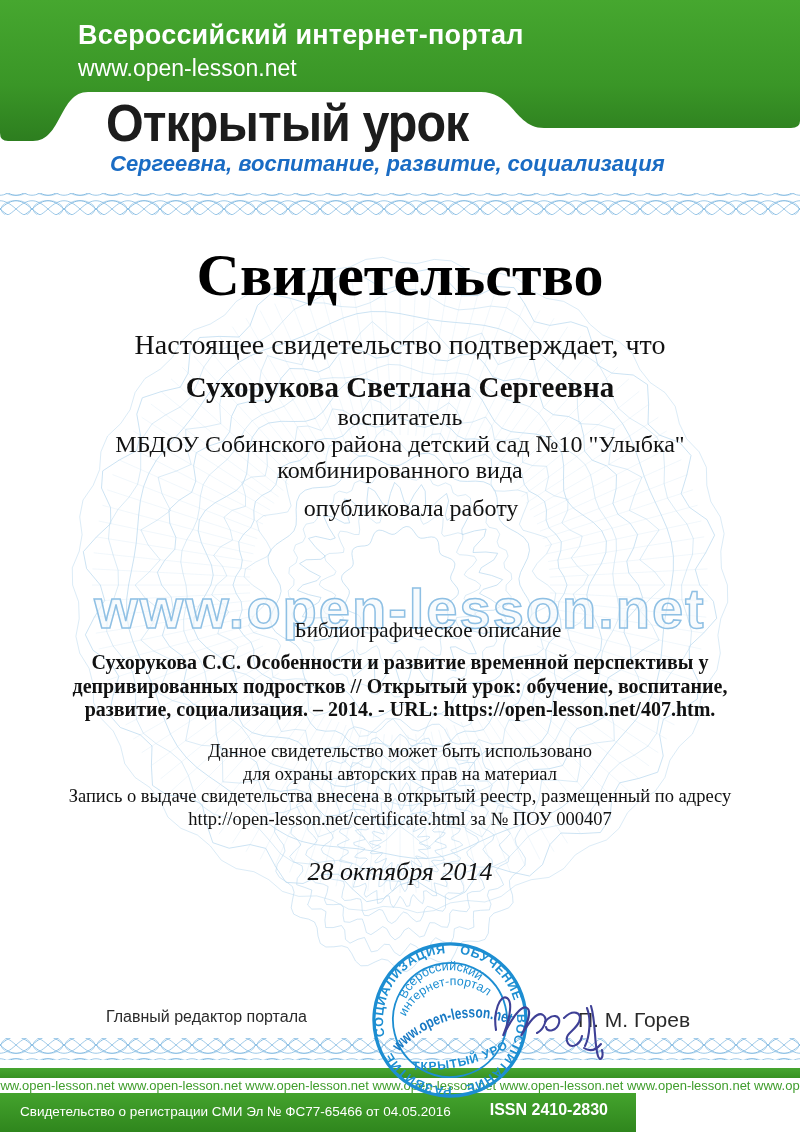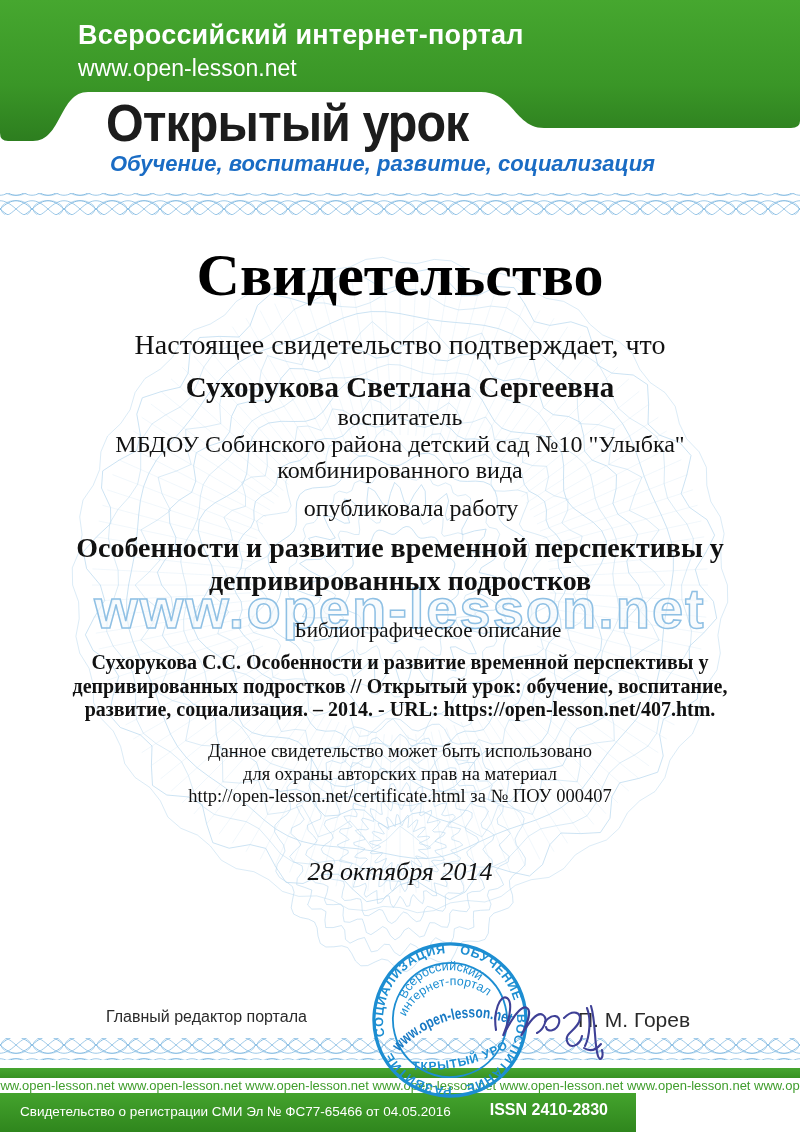--- a/index.html
+++ b/index.html
@@ -231,50 +231,47 @@
         <stop offset="0.6" stop-color="#3a9627"></stop>
         <stop offset="1" stop-color="#2d7e1f"></stop>
       </linearGradient>
     </defs>
     <path d="M0,0 H800 V121 Q800,128 791,128 H544 C515,128 513,92 481,92 H88 C59,92 62,141 33,141 H8 Q0,141 0,133 Z" fill="url(#hgrad)"></path>
   </svg>
 
   <div class="abs hdr-text hdr-portal" style="z-index:2;">Всероссийский интернет-портал</div>
   <div class="abs hdr-text hdr-url" style="z-index:2;">www.open-lesson.net</div>
   <div class="abs tab-title" style="z-index:2;">Открытый урок</div>
-  <div class="abs tab-subtitle" style="z-index:2;">Обучение, воспитание, развитие, социализация</div>
+  <div class="abs tab-subtitle" style="z-index:2;">Сергеевна, воспитание, развитие, социализация</div>
 
   <div class="abs centered cert-title">Свидетельство</div>
   <div class="abs centered confirm-line">Настоящее свидетельство подтверждает, что</div>
   <div class="abs centered person-name">Сухорукова Светлана Сергеевна</div>
 
   <div class="abs centered role-org">
     <div>воспитатель</div>
     <div>МБДОУ Собинского района детский сад №10 "Улыбка"</div>
     <div>комбинированного вида</div>
   </div>
 
   <div class="abs centered published-line">опубликовала работу</div>
 
-  <div class="abs centered work-title">
-    <div>Особенности и развитие временной перспективы у</div>
-    <div>депривированных подростков</div>
-  </div>
 
   <div class="abs centered bib-label">Библиографическое описание</div>
 
   <div class="abs centered bib-text">
     <div>Сухорукова С.С. Особенности и развитие временной перспективы у</div>
     <div>депривированных подростков // Открытый урок: обучение, воспитание,</div>
     <div>развитие, социализация. – 2014. - URL: https://open-lesson.net/407.htm.</div>
   </div>
 
   <div class="abs centered usage-text">
     <div>Данное свидетельство может быть использовано</div>
     <div>для охраны авторских прав на материал</div>
+    <div>Запись о выдаче свидетельства внесена в открытый реестр, размещенный по адресу</div>
     <div>http://open-lesson.net/certificate.html за № ПОУ 000407</div>
   </div>
 
   <div class="abs centered cert-date">28 октября 2014</div>
 
   <div class="abs sig-label">Главный редактор портала</div>
   <div class="abs sig-name">П. М. Горев</div>
 
   <svg class="abs stamp-svg" width="190" height="190" viewBox="-95 -95 190 190">
     <defs>

